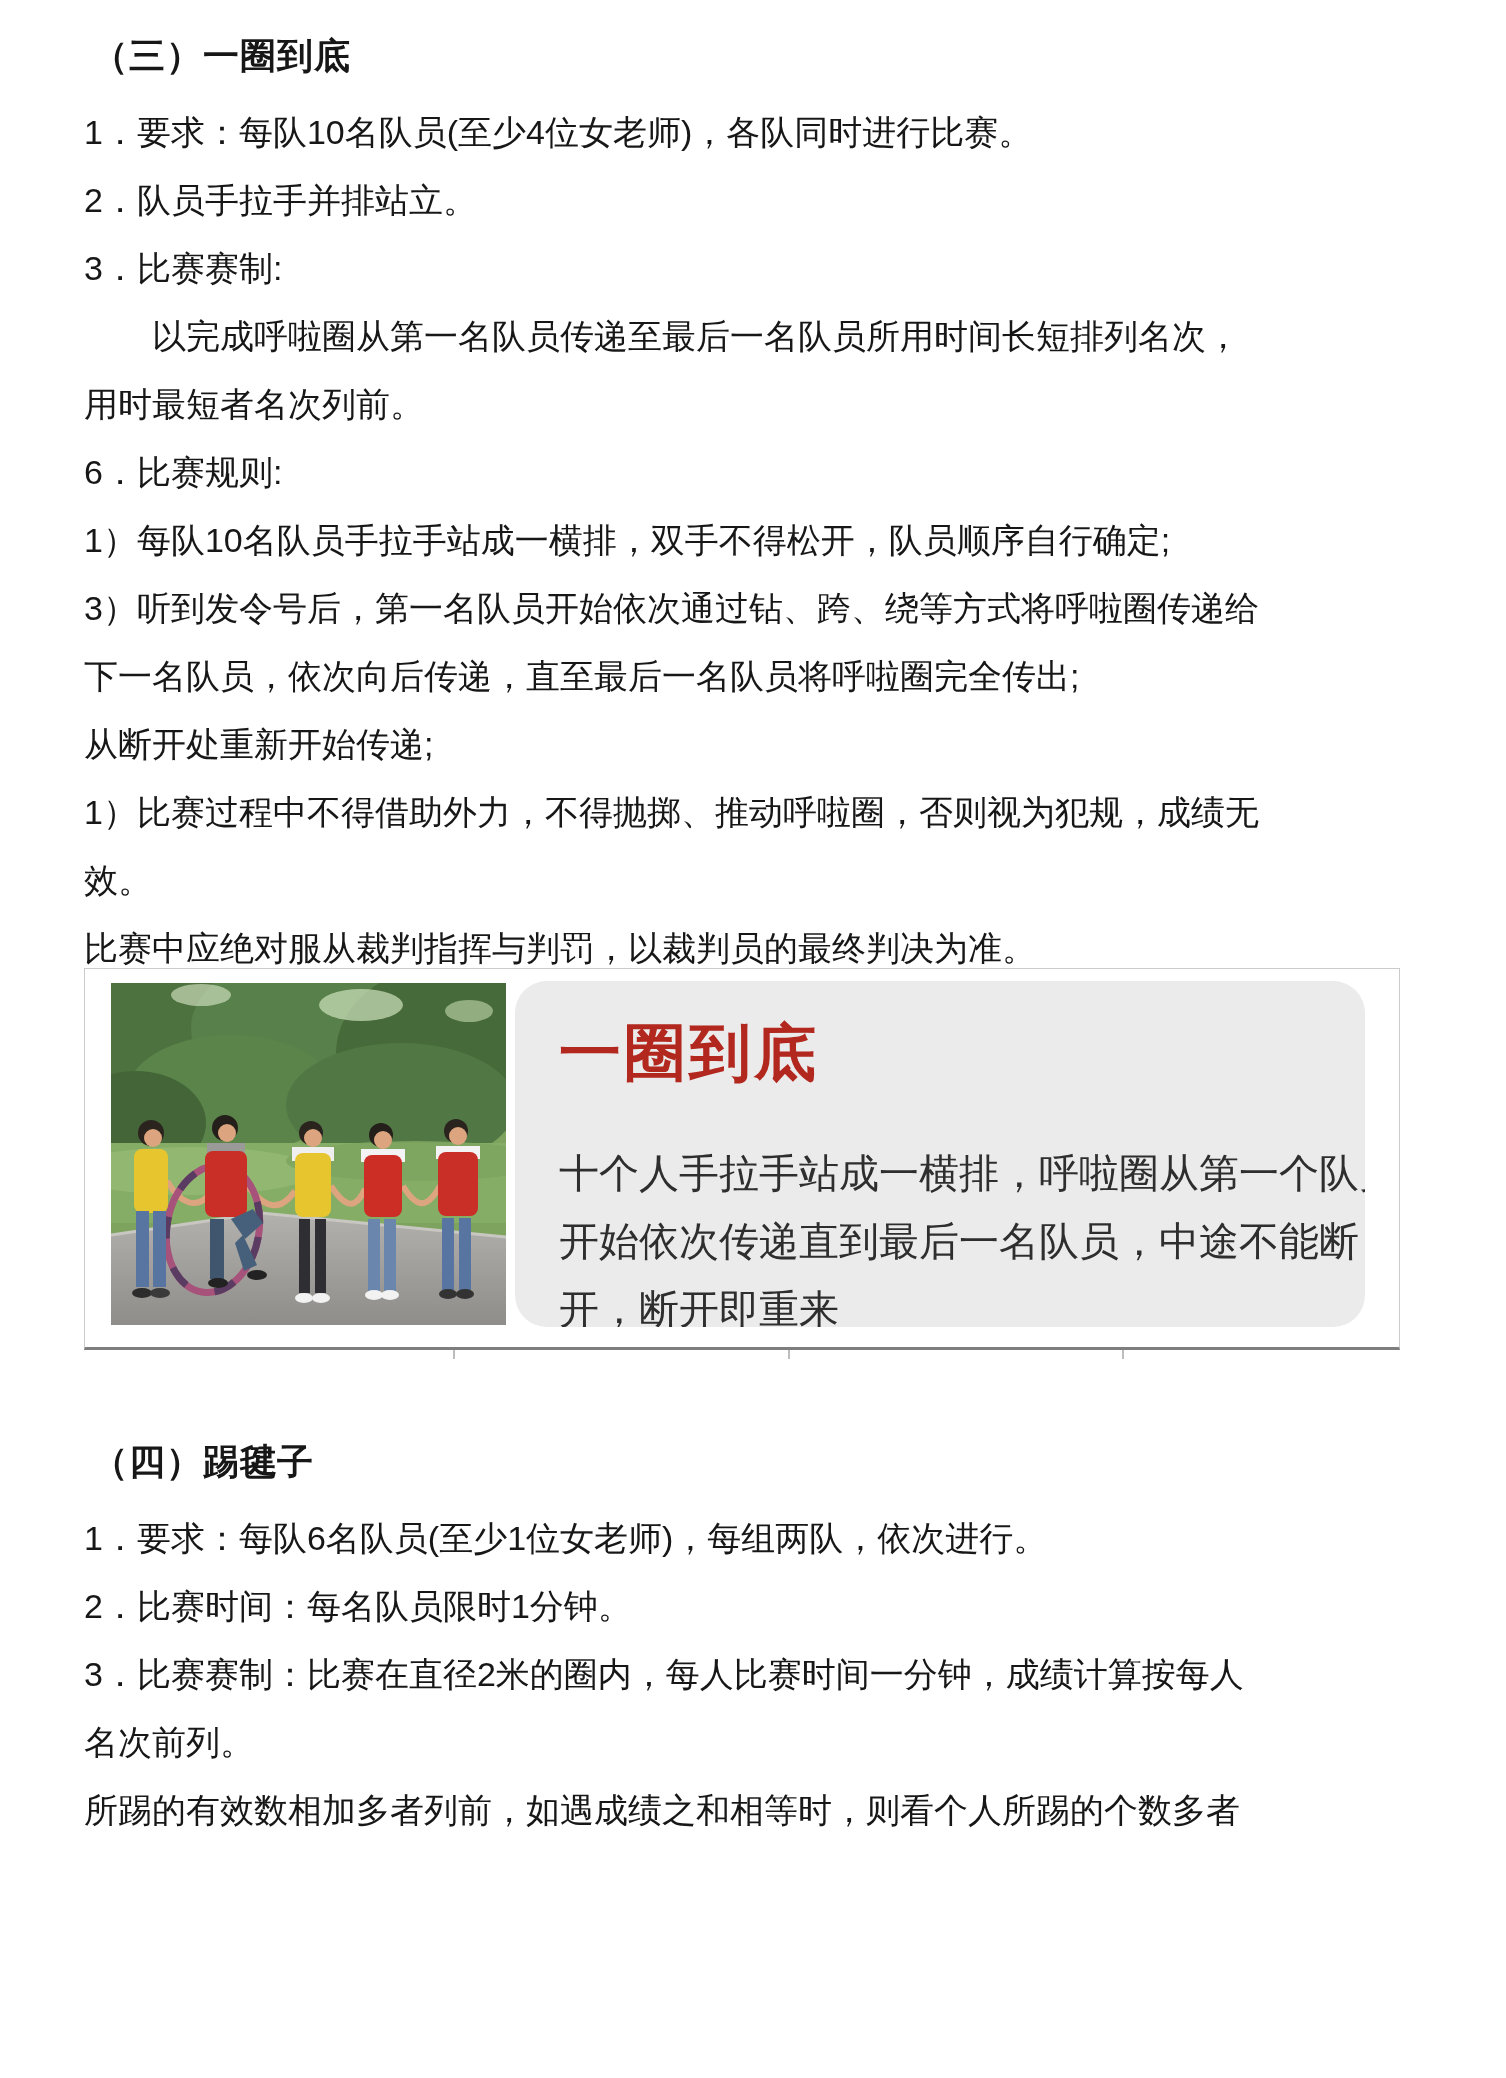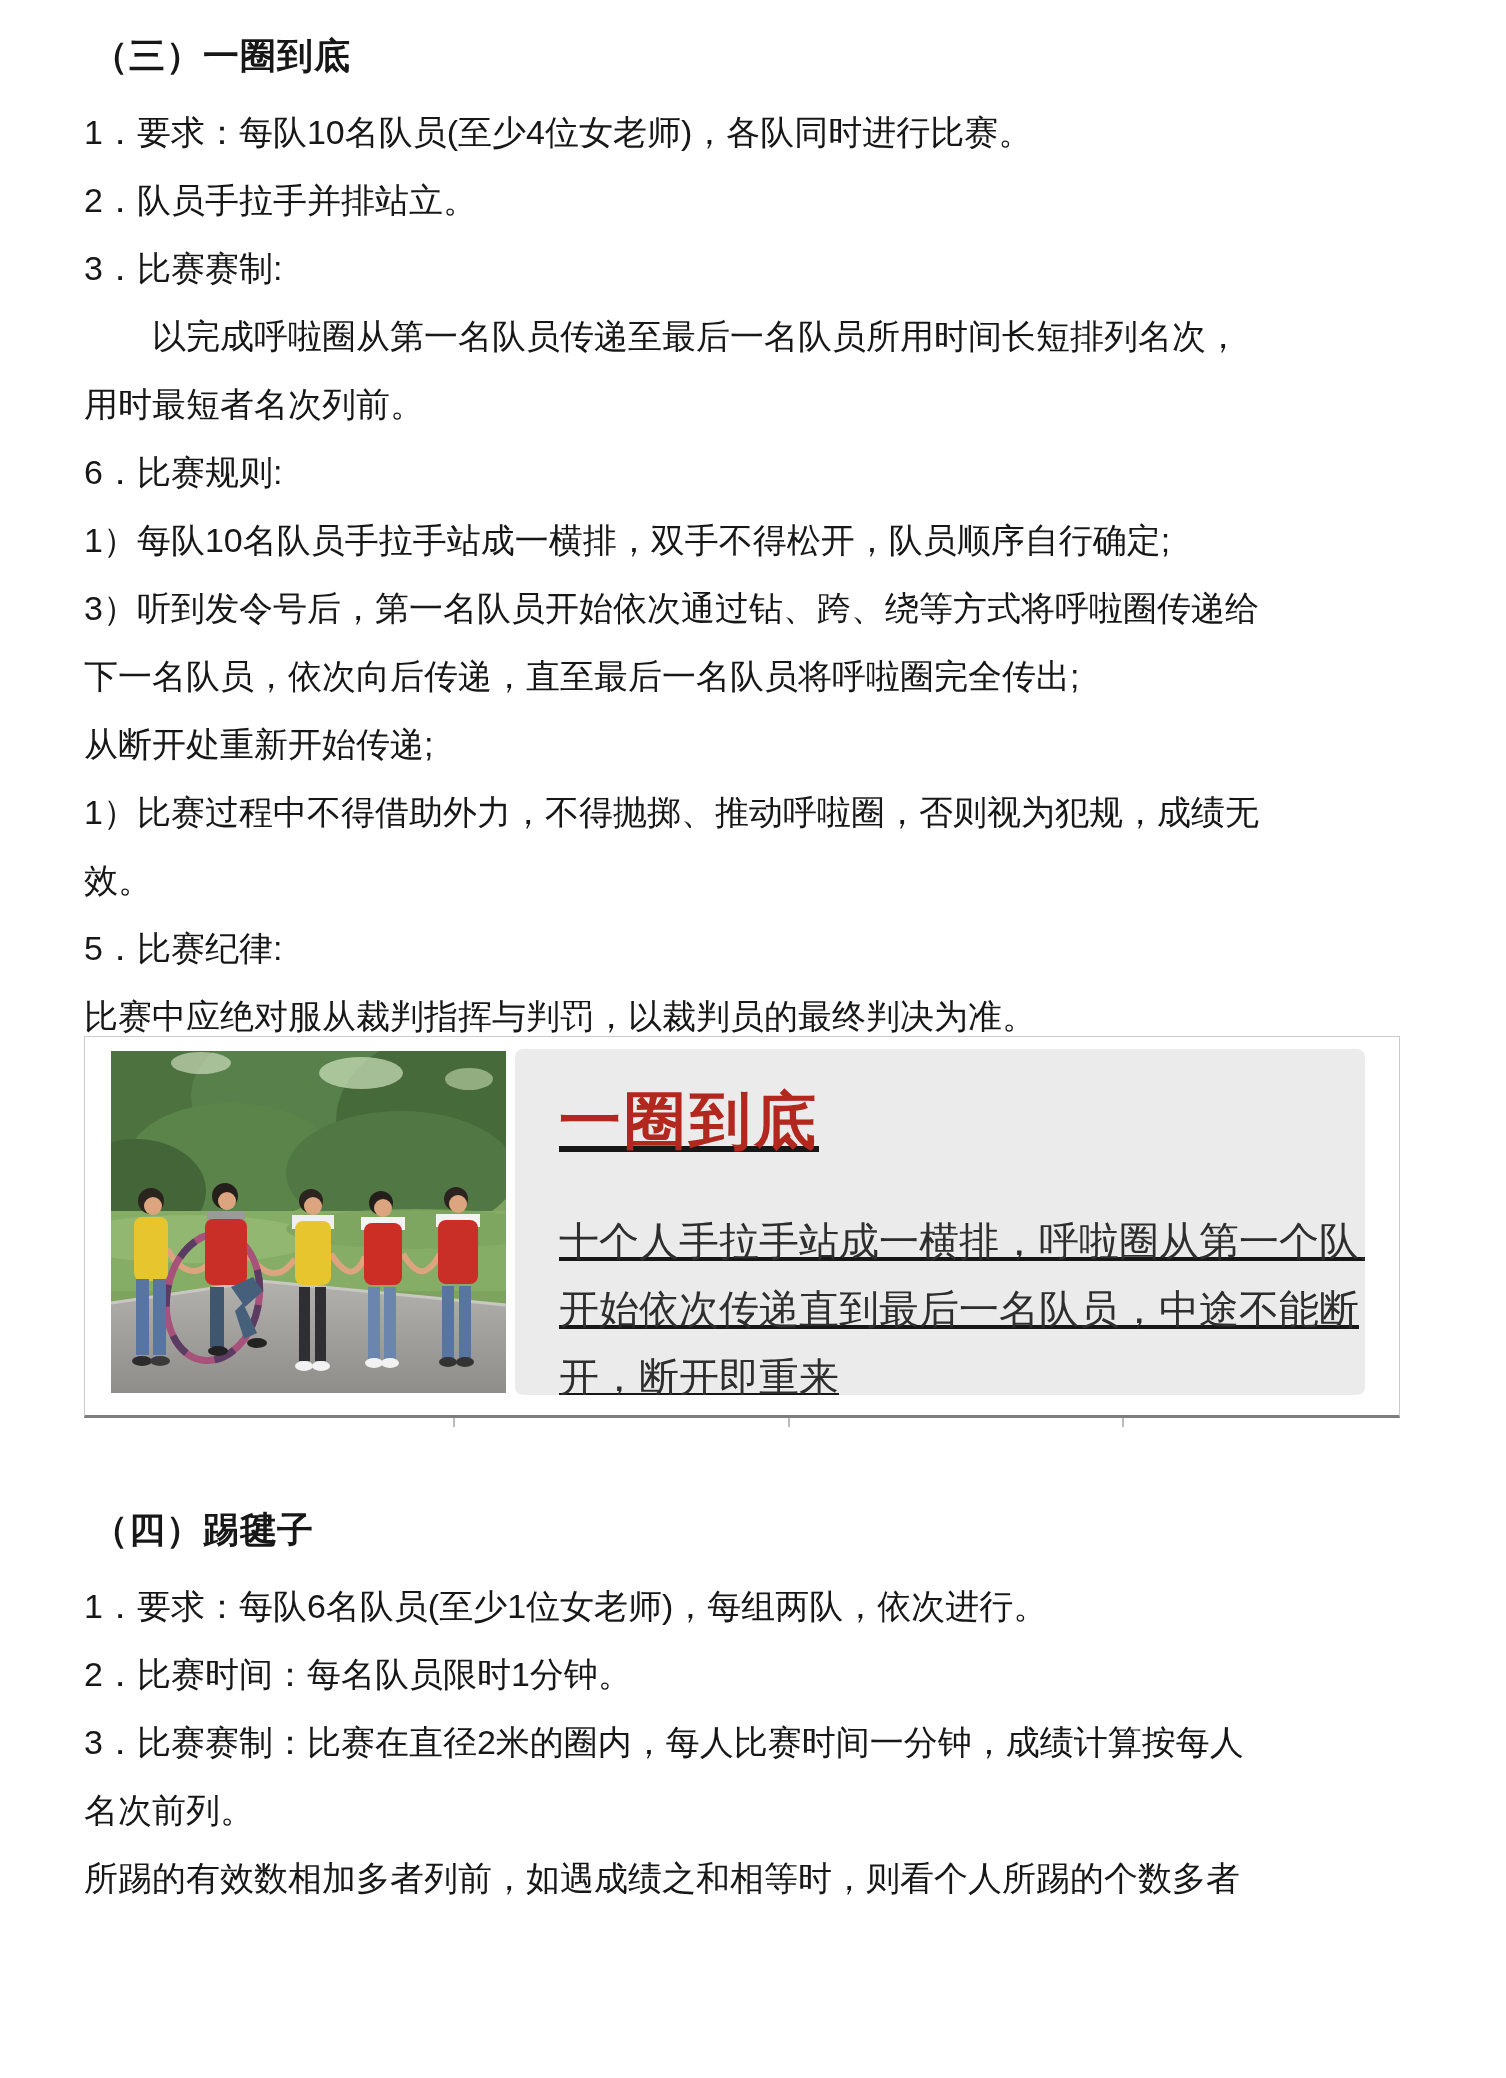--- a/index.html
+++ b/index.html
@@ -15,22 +15,22 @@
   
   .figure-box{
     position:relative;width:1314px;height:378px;
     margin:-14px 0 78px 0;
     border:1px solid #cbcbcb;border-bottom:3px solid #7e7e7e;
     background:#ffffff;box-sizing:content-box;
   }
   .photo{position:absolute;left:26px;top:14px;width:395px;height:342px;display:block;}
   .panel{
     position:absolute;left:430px;top:12px;width:850px;height:346px;
-    border-radius:8px;background:#ebebeb;box-sizing:border-box;
-    padding:40px 40px 0 44px;overflow:hidden;text-decoration:underline;
+    border-radius:32px;background:#ebebeb;box-sizing:border-box;
+    padding:40px 40px 0 44px;overflow:hidden;
   }
   .panel-title{font-size:62px;font-weight:800;line-height:64px;letter-spacing:3px;color:#b2281e;}
   .panel-body{margin-top:54px;}
   .panel-line{font-size:40px;line-height:68px;color:#2e2e2e;white-space:nowrap;}
   .tick{position:absolute;bottom:-12px;width:2px;height:9px;background:#bdbdbd;}
 </style>
 </head>
 <body>
 
 <div class="doc">
@@ -43,21 +43,20 @@
       <div class="line">3．比赛赛制:</div>
       <div class="line indent">以完成呼啦圈从第一名队员传递至最后一名队员所用时间长短排列名次，</div>
       <div class="line">用时最短者名次列前。</div>
       <div class="line">6．比赛规则:</div>
       <div class="line">1）每队10名队员手拉手站成一横排，双手不得松开，队员顺序自行确定;</div>
       <div class="line">3）听到发令号后，第一名队员开始依次通过钻、跨、绕等方式将呼啦圈传递给</div>
       <div class="line">下一名队员，依次向后传递，直至最后一名队员将呼啦圈完全传出;</div>
       <div class="line">从断开处重新开始传递;</div>
       <div class="line">1）比赛过程中不得借助外力，不得抛掷、推动呼啦圈，否则视为犯规，成绩无</div>
       <div class="line">效。</div>
-      <div class="line">5．比赛纪律:</div>
       <div class="line">比赛中应绝对服从裁判指挥与判罚，以裁判员的最终判决为准。</div>
     </div>
 
   <div class="figure-box">
 
     <svg class="photo" viewBox="0 0 395 342" xmlns="http://www.w3.org/2000/svg" preserveAspectRatio="none">
       <defs>
         <linearGradient id="road" x1="0" y1="0" x2="0" y2="1">
           <stop offset="0" stop-color="#b3b1ad"></stop>
             <stop offset="1" stop-color="#8f8d89"></stop>

